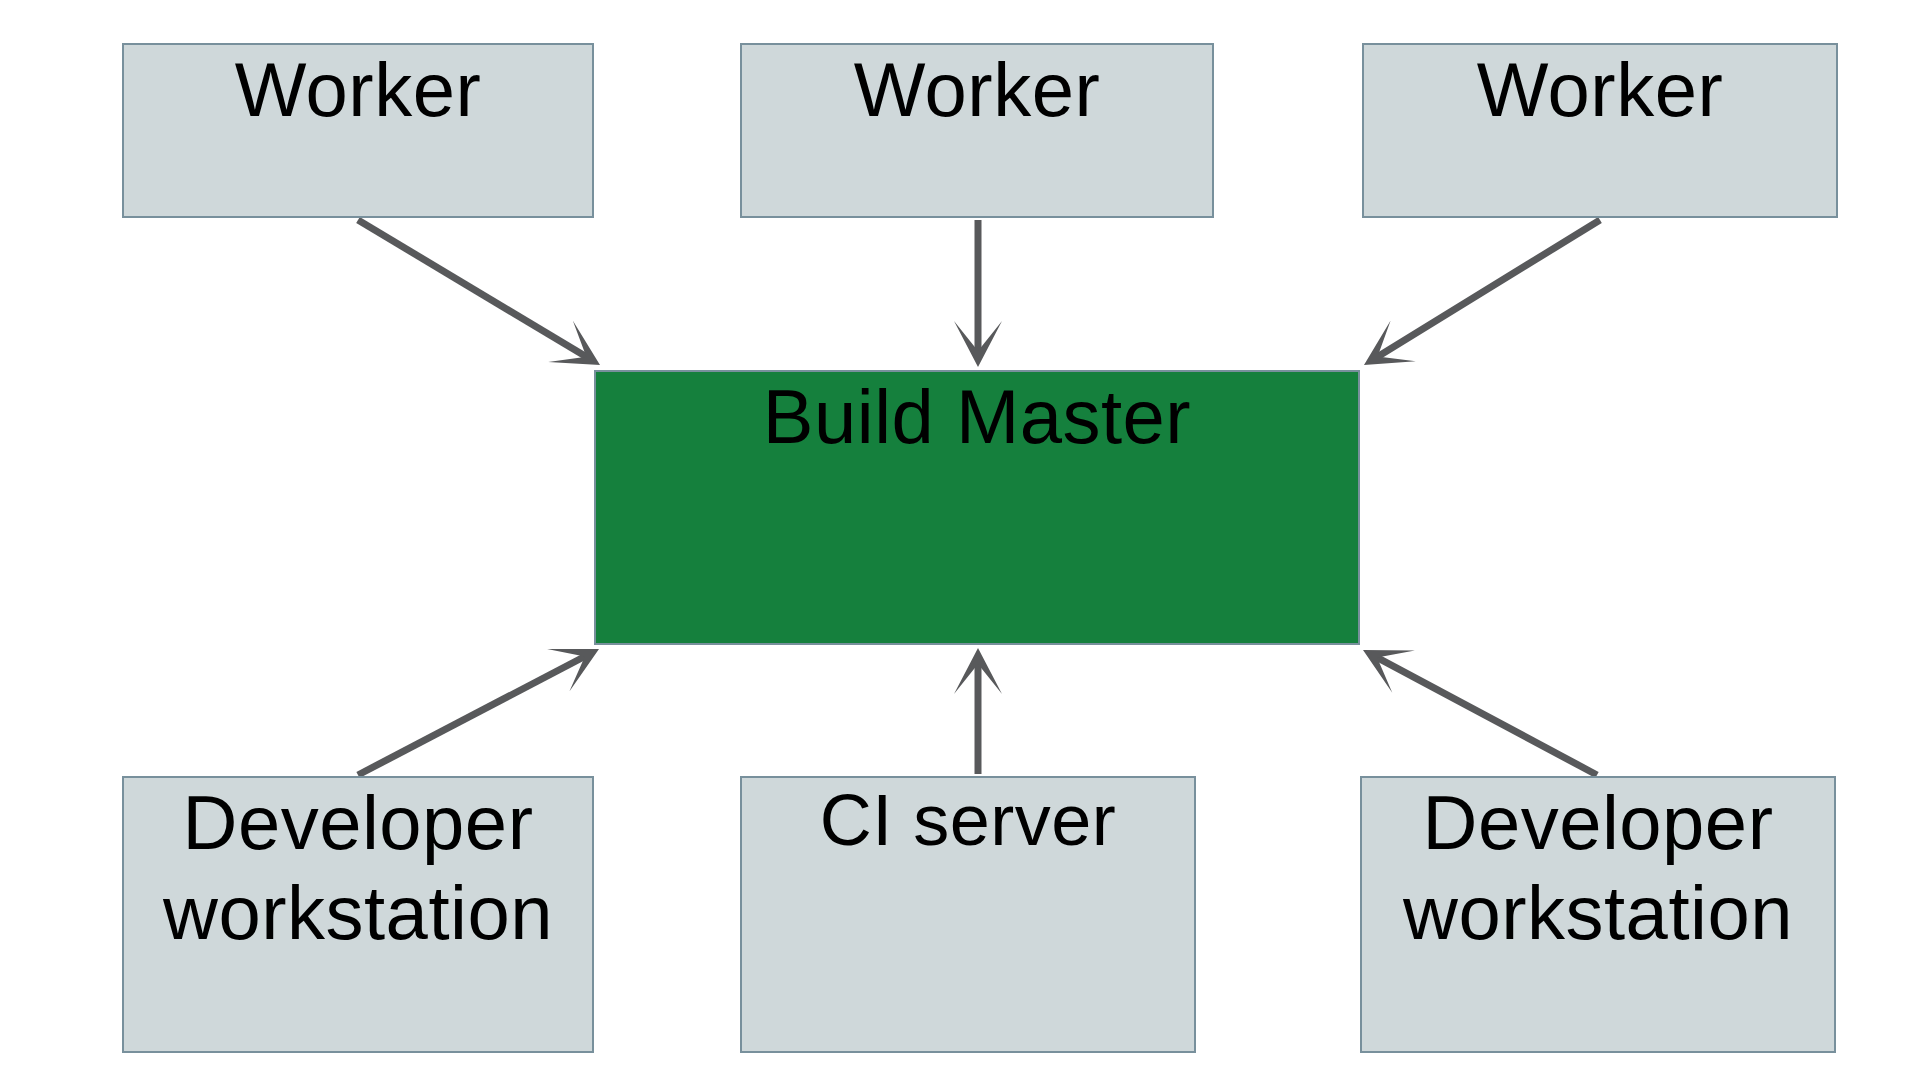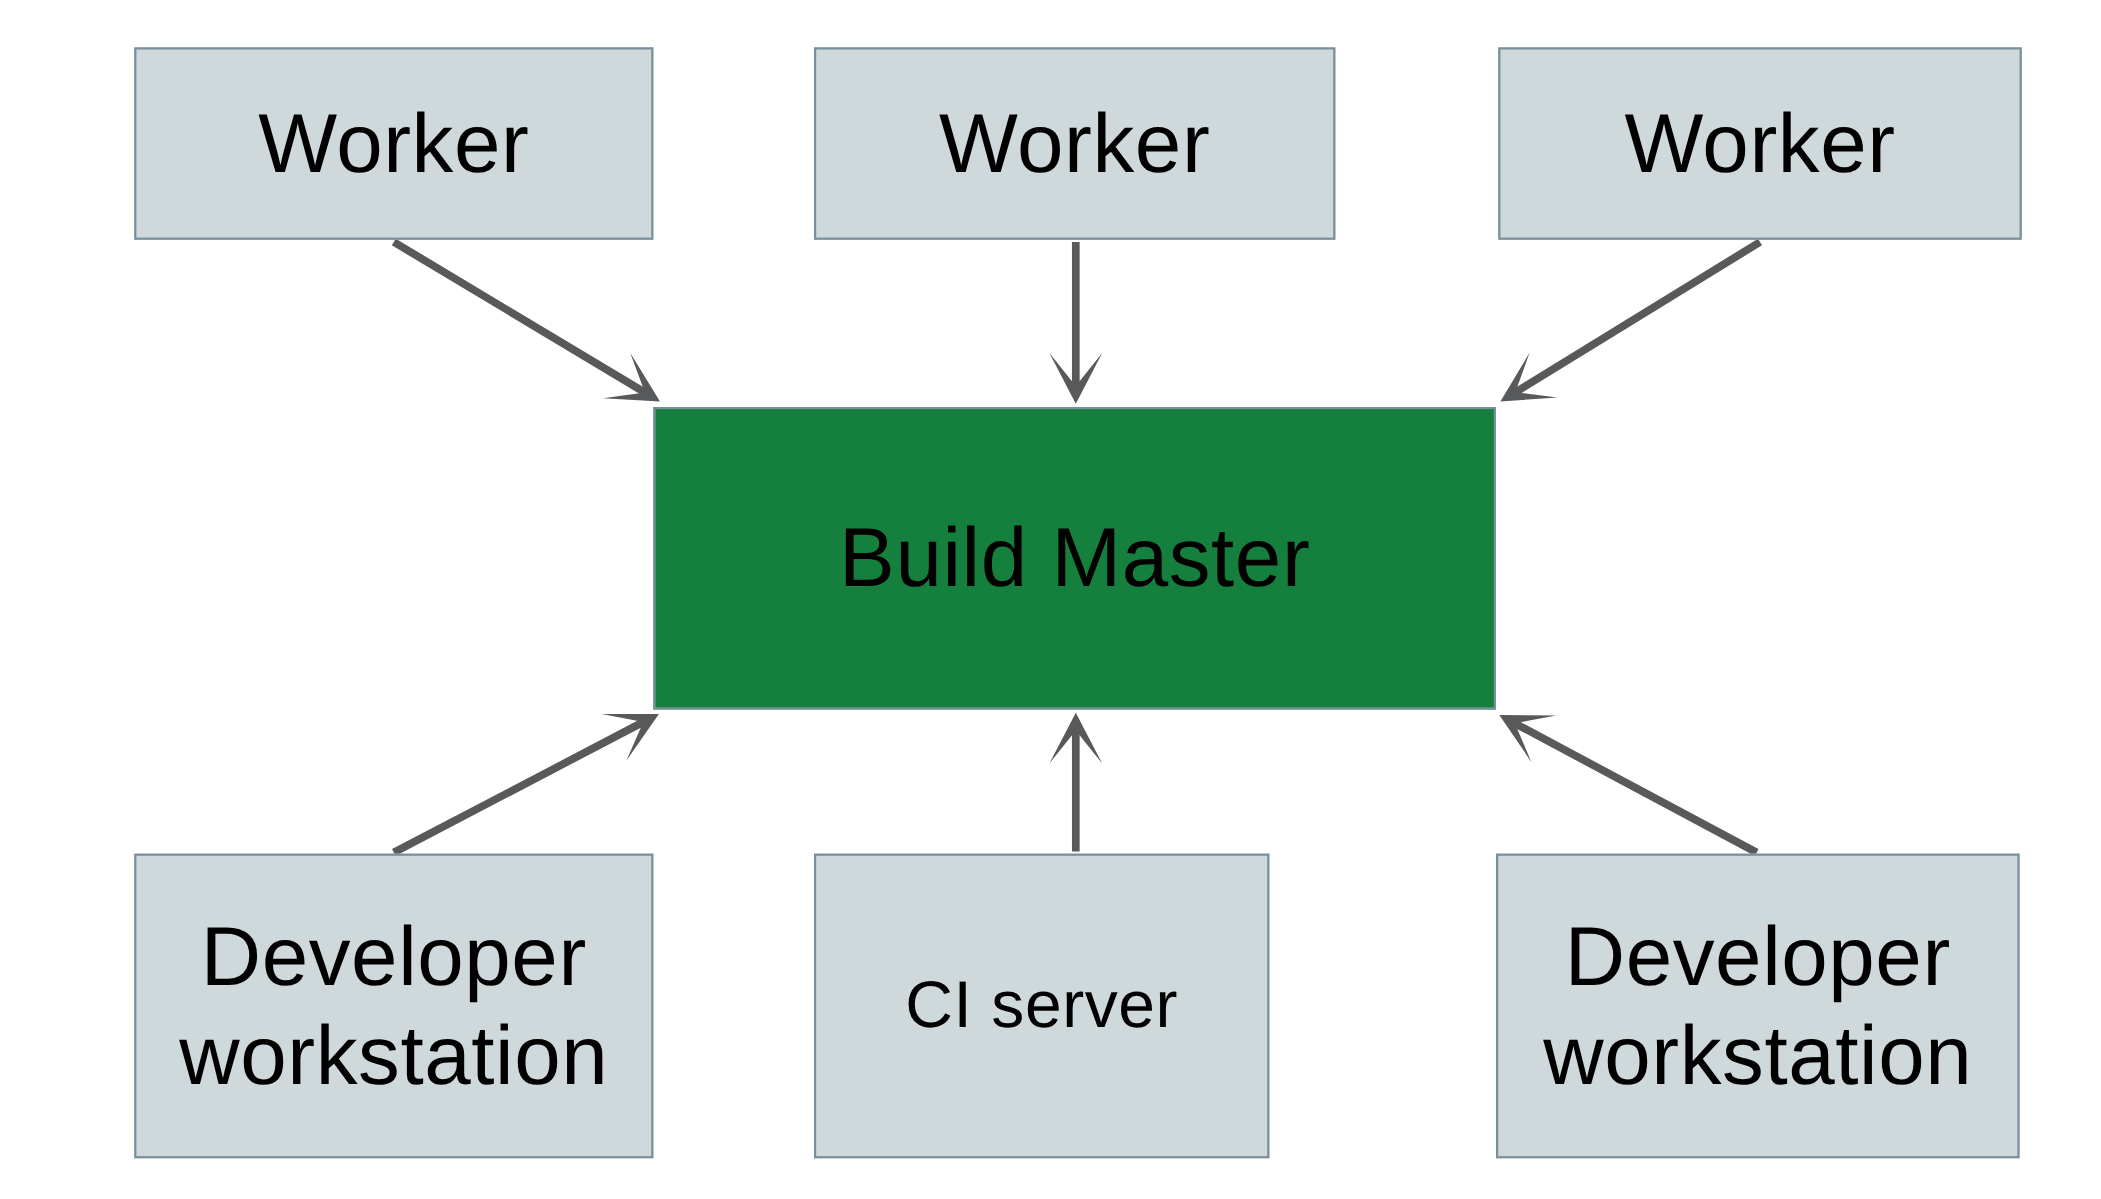--- a/index.html
+++ b/index.html
@@ -18,21 +18,21 @@
   #edges {
     position: absolute;
     left: 0;
     top: 0;
     pointer-events: none;
   }
   .node {
     position: absolute;
     box-sizing: border-box;
     display: flex;
-    align-items: center;
+    align-items: flex-start;
     justify-content: center;
     text-align: center;
   }
   .node .label {
     white-space: pre-line;
     line-height: 1.18em;
     letter-spacing: 0.5px;
   }
 </style>
 </head>
@@ -69,21 +69,21 @@
 
   <div class="node" style="left: 594px; top: 370px; width: 766px; height: 275px; background: #15803d; border: 2px solid rgb(120, 144, 156); color: rgb(0, 0, 0); font-size: 76px;">
     <span class="label">Build Master</span>
   </div>
 
   <div class="node" style="left: 122px; top: 776px; width: 472px; height: 277px; background: rgb(207, 216, 218); border: 2px solid rgb(120, 144, 156); color: rgb(0, 0, 0); font-size: 76px;">
     <span class="label">Developer
 workstation</span>
   </div>
 
-  <div class="node" style="left: 740px; top: 776px; width: 414px; height: 277px; background: rgb(207, 216, 218); border: 2px solid rgb(120, 144, 156); color: rgb(0, 0, 0); font-size: 60px;">
+  <div class="node" style="left: 740px; top: 776px; width: 456px; height: 277px; background: rgb(207, 216, 218); border: 2px solid rgb(120, 144, 156); color: rgb(0, 0, 0); font-size: 72px;">
     <span class="label">CI server</span>
   </div>
 
   <div class="node" style="left: 1360px; top: 776px; width: 476px; height: 277px; background: rgb(207, 216, 218); border: 2px solid rgb(120, 144, 156); color: rgb(0, 0, 0); font-size: 76px;">
     <span class="label">Developer
 workstation</span>
   </div>
 
 </div>
 

